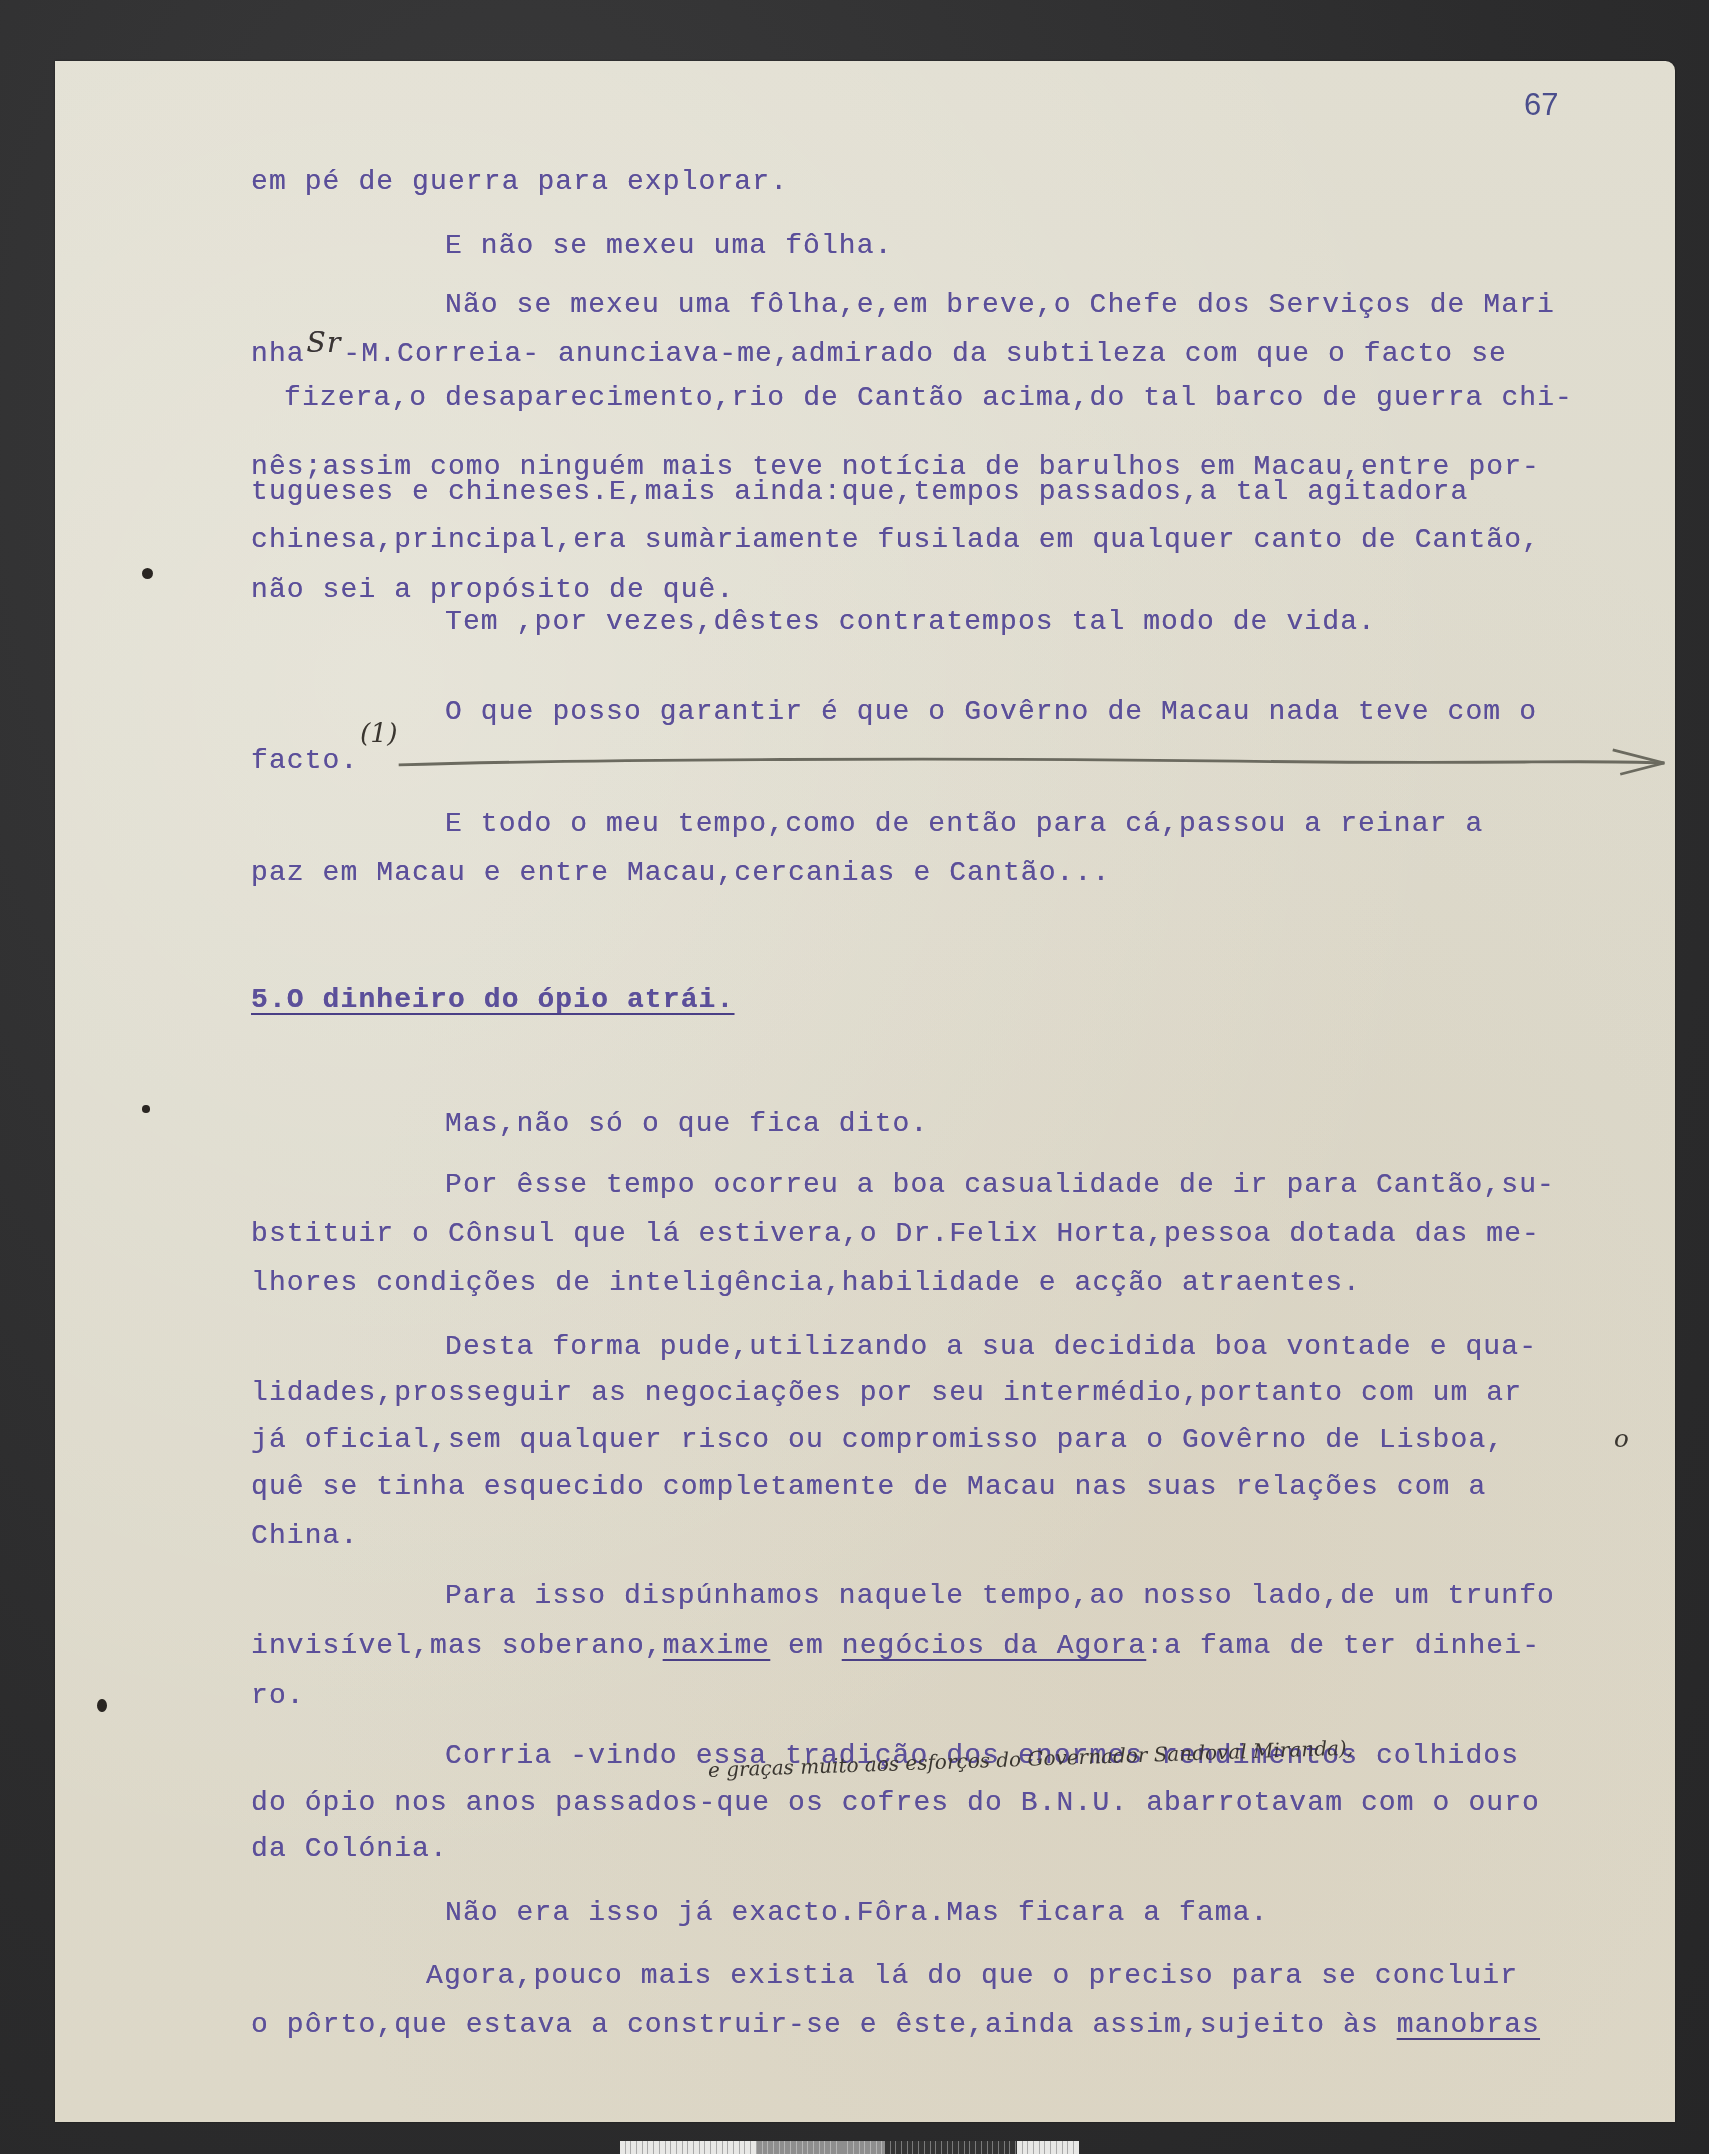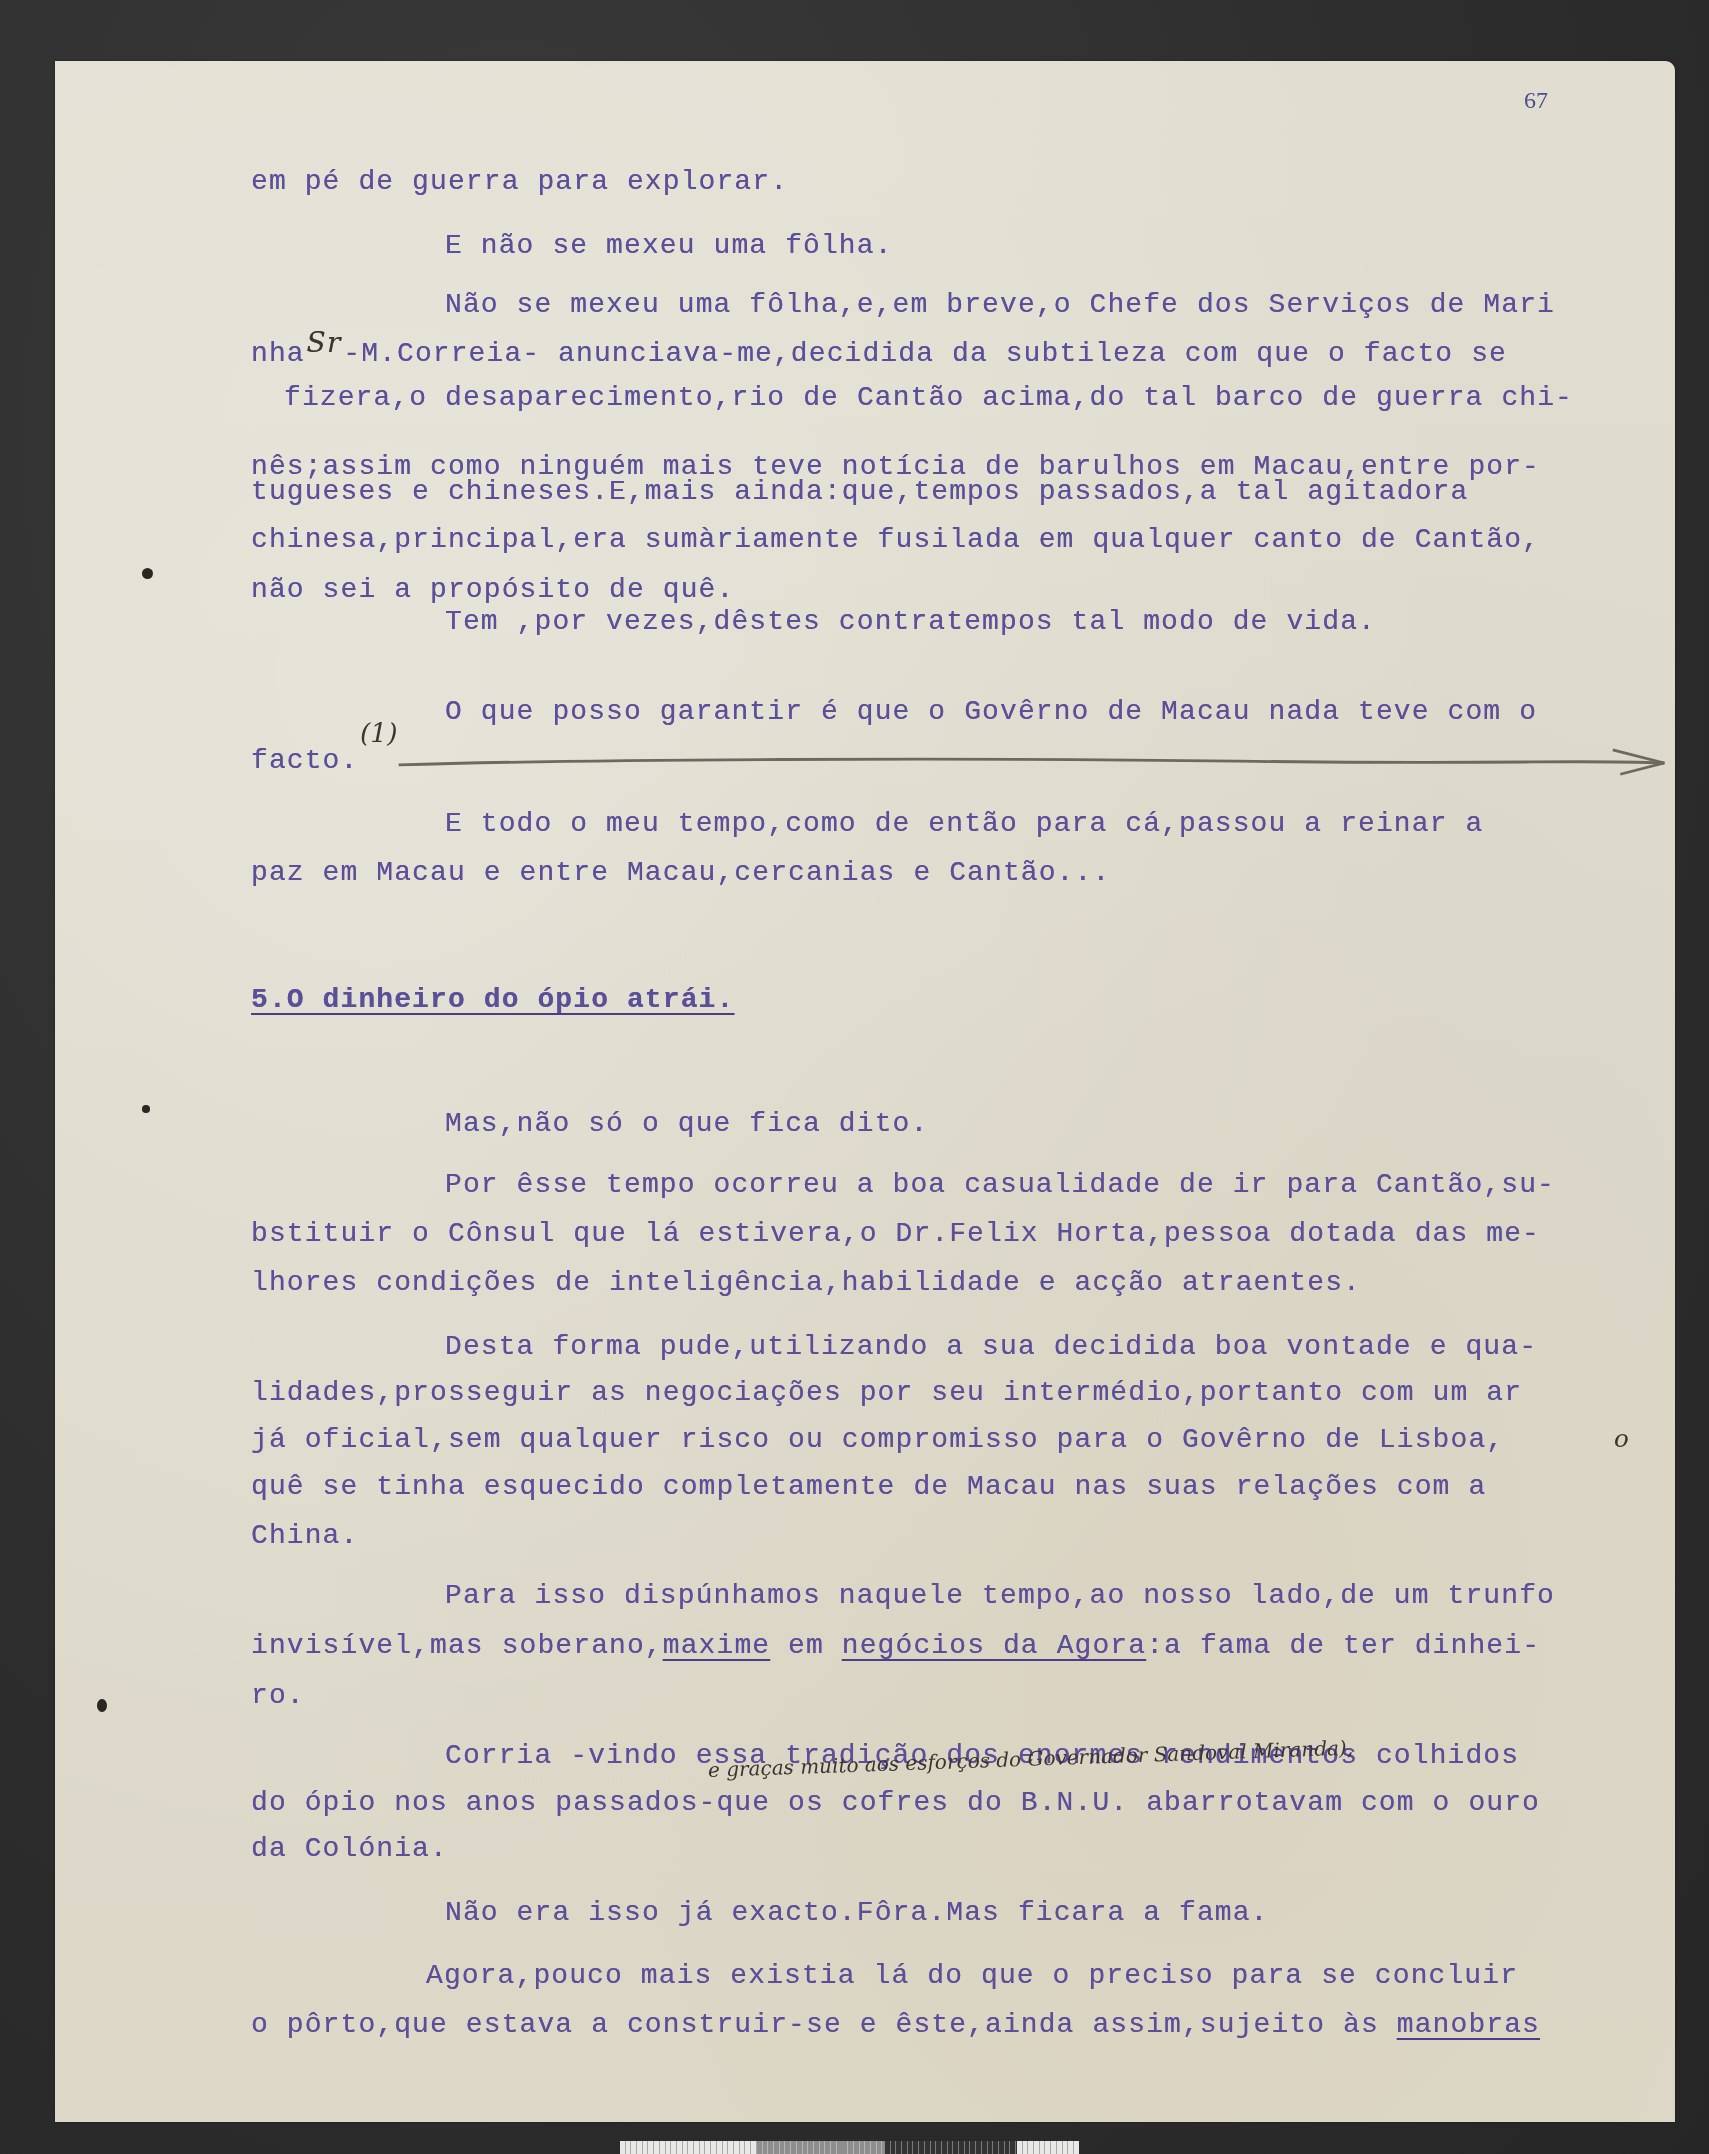--- a/index.html
+++ b/index.html
@@ -18,22 +18,22 @@
     background:#dedbcd;
     background-image:
       radial-gradient(ellipse at 20% 30%, rgba(255,255,250,0.25), transparent 60%),
       radial-gradient(ellipse at 70% 75%, rgba(210,195,170,0.25), transparent 55%),
       linear-gradient(180deg, #e1ded1 0%, #dcd9cb 50%, #ddd8c8 100%);
     box-shadow: 0 0 1.9px rgba(0,0,0,0.5);
     border-top-right-radius:9.5px;
   }
   .page-number {
     position:absolute; left:1524px; top:87px;
-    font-family:Liberation Serif, serif;
-    font-size:24px; color:#4b4e8c;
+    font-family:Liberation Sans, sans-serif;
+    font-size:31px; color:#4b4e8c;
   }
   .line {
     position:absolute; white-space:pre;
     font-size:28px; line-height:34px; color:#5b4f9a;
     letter-spacing:1.1px;
     text-shadow:0 0 0.6px rgba(70,55,140,0.6);
   }
   .ul { text-decoration:underline; text-decoration-color:#4a3f86; text-underline-offset:5.7px; text-decoration-thickness:1.9px; }
   .hw {
     position:absolute; white-space:pre;
@@ -63,21 +63,21 @@
 <div class="page-number">67</div>
 
 <div class="hole" style="left:142px; top:568px;"></div>
 <div class="hole" style="left:142px; top:1105px; width:7.6px; height:7.6px;"></div>
 <div class="hole" style="left:97px; top:1699px; width:9.5px; height:13.2px;"></div>
 
 <div class="line" style="left:251px; top:165px;">em pé de guerra para explorar.</div>
 <div class="line" style="left:445px; top:229px;">E não se mexeu uma fôlha.</div>
 <div class="line" style="left:445px; top:288px;">Não se mexeu uma fôlha,e,em breve,o Chefe dos Serviços de Mari</div>
 
-<div class="line" style="left:251px; top:335px;"><span>nha</span><span class="hw" style="position:relative; font-size:28px; top:-9.5px; margin:0 1.9px;">Sr</span><span>-M.Correia- anunciava-me,decidida da subtileza com que o facto se</span></div>
+<div class="line" style="left:251px; top:335px;"><span>nha</span><span class="hw" style="position:relative; font-size:28px; top:-9.5px; margin:0 1.9px;">Sr</span><span>-M.Correia- anunciava-me,admirado da subtileza com que o facto se</span></div>
 
 <div class="line" style="left:268px; top:381px;margin-left:16px;">fizera,o desaparecimento,rio de Cantão acima,do tal barco de guerra chi-</div>
 <div class="line" style="left:251px; top:450px;">nês;assim como ninguém mais teve notícia de barulhos em Macau,entre por-</div>
 <div class="line" style="left:251px; top:475px;">tugueses e chineses.E,mais ainda:que,tempos passados,a tal agitadora</div>
 <div class="line" style="left:251px; top:523px;">chinesa,principal,era sumàriamente fusilada em qualquer canto de Cantão,</div>
 <div class="line" style="left:251px; top:573px;">não sei a propósito de quê.</div>
 <div class="line" style="left:445px; top:605px;">Tem ,por vezes,dêstes contratempos tal modo de vida.</div>
 <div class="line" style="left:445px; top:695px;">O que posso garantir é que o Govêrno de Macau nada teve com o</div>
 <div class="line" style="left:251px; top:744px;">facto.</div>
 

